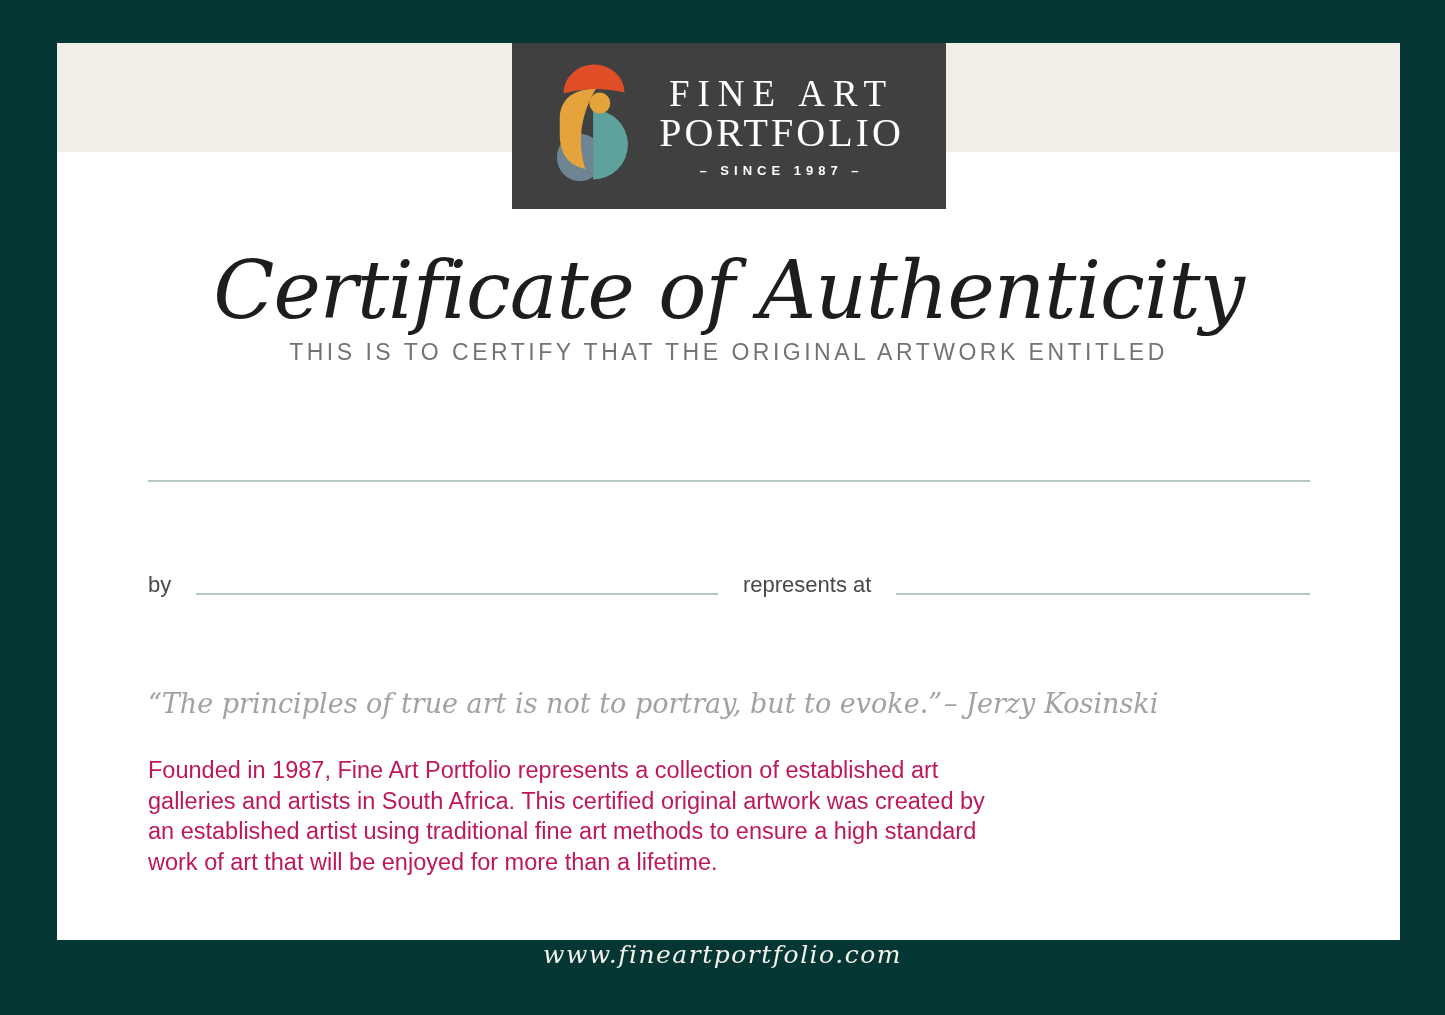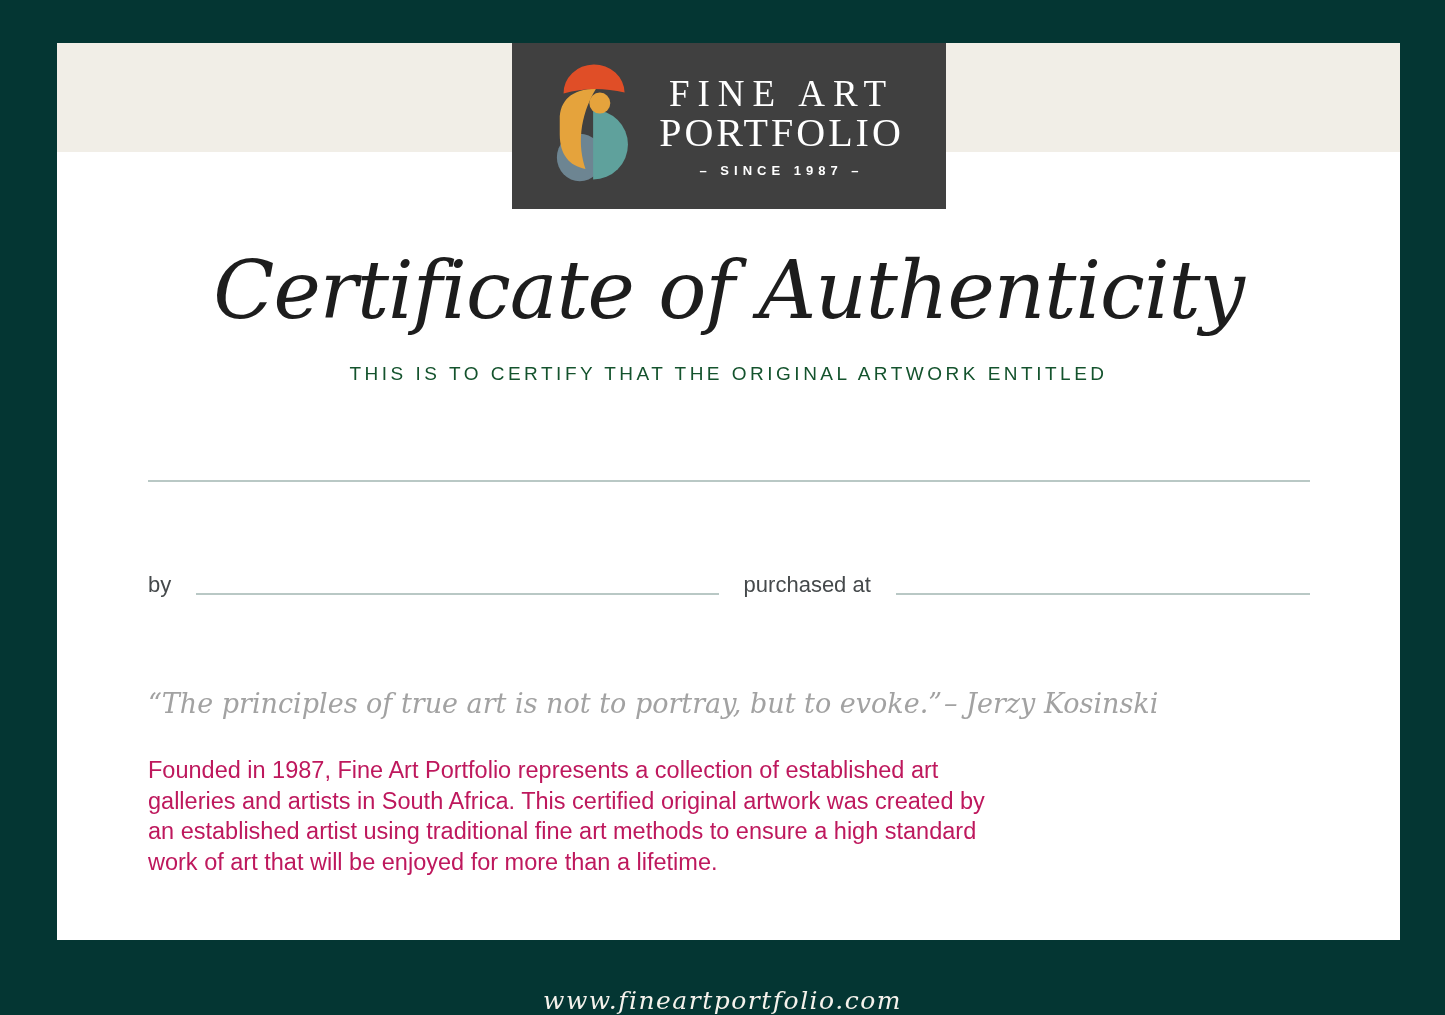--- a/index.html
+++ b/index.html
@@ -35,22 +35,22 @@
     margin-top:9px; font-size:13px; font-weight:bold; letter-spacing:5px;
     white-space:nowrap;
   }
   .title {
     position:absolute; top:208px; left:0; right:0; text-align:center;
     font-family:"DejaVu Serif", serif; font-style:italic;
     font-size:80px; letter-spacing:-1px; color:#1d1d1d; line-height:1;
     white-space:nowrap;
   }
   .subtitle {
-    position:absolute; top:320px; left:0; right:0; text-align:center;
-    font-size:19px; letter-spacing:3.5px; color:#14532d; white-space:nowrap;
+    position:absolute; top:296px; left:0; right:0; text-align:center;
+    font-size:23px; letter-spacing:3.5px; color:#737373; white-space:nowrap;
   }
   .artwork-line {
     position:absolute; top:437px; left:91px; right:90px; height:0;
     border-bottom:2px solid #b9c8c5;
   }
   .fill-row {
     position:absolute; top:523px; left:91px; right:90px; height:36px;
     display:flex; align-items:flex-end; gap:25px;
   }
   .fill-label {
@@ -66,21 +66,21 @@
     font-family:"DejaVu Serif", serif; font-style:italic;
     font-size:27px; color:#a2a2a2; white-space:nowrap;
   }
   .quote .attribution { margin-left:2px; }
   .description {
     position:absolute; top:712px; left:91px; width:845px;
     font-size:23.5px; line-height:30.5px; color:#be185d;
   }
   .footer-band {
     position:absolute; left:0; right:0; bottom:0; height:75px;
-    display:flex; align-items:flex-end; justify-content:center;
+    display:flex; align-items:flex-start; justify-content:center;
   }
   .footer-url {
     font-family:"DejaVu Serif", serif; font-style:italic;
     font-size:25px; color:#f5f2ec; letter-spacing:1.5px;
   }
 </style>
 </head>
 <body>
 
 <div class="stage">
@@ -115,21 +115,21 @@
 
     <div class="artwork-line">
       <span></span>
     </div>
 
     <div class="fill-row">
       <span class="fill-label">by</span>
       <span class="fill-line by-line">
         <span></span>
       </span>
-      <span class="fill-label">purchased at</span>
+      <span class="fill-label">represents at</span>
       <span class="fill-line purchased-line">
         <span></span>
       </span>
     </div>
 
     <div class="quote">
       <span>“The principles of true art is not to portray, but to evoke.”</span><span class="attribution">– Jerzy Kosinski</span>
     </div>
 
     <div class="description">Founded in 1987, Fine Art Portfolio represents a collection of established art galleries and artists in South Africa. This certified original artwork was created by an established artist using traditional fine art methods to ensure a high standard work of art that will be enjoyed for more than a lifetime.</div>

